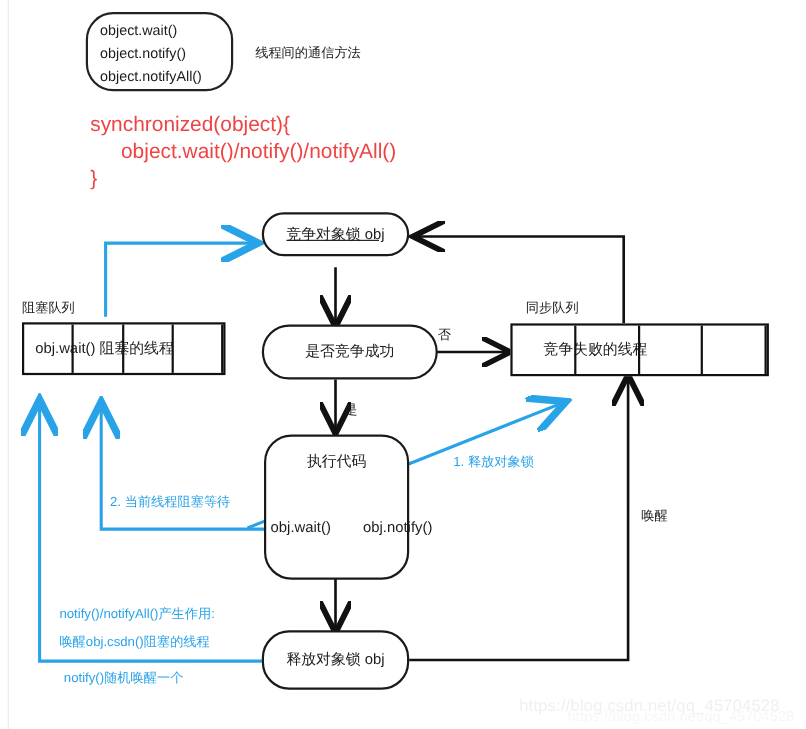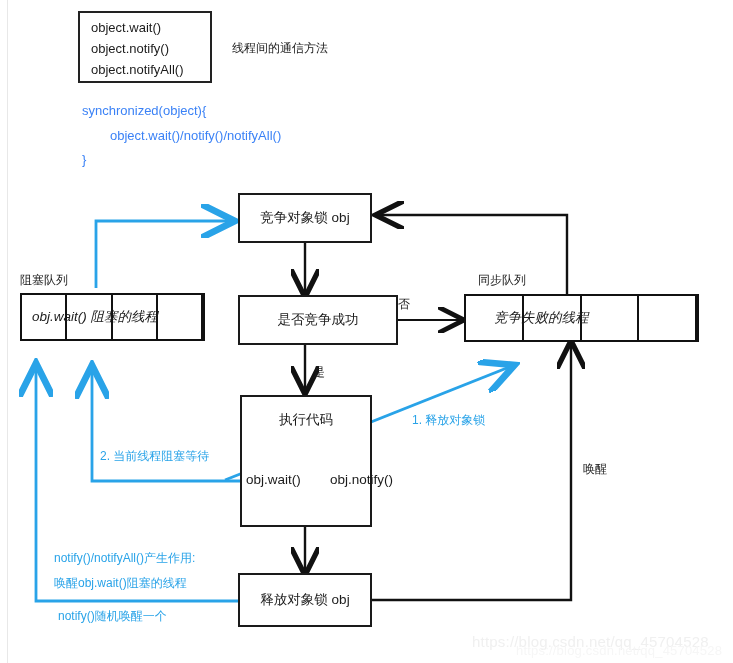--- a/index.html
+++ b/index.html
@@ -12,21 +12,21 @@
     color:#111;
   }
   #canvas{position:absolute;left:0;top:0;width:733px;height:663px;}
   svg#wires{position:absolute;left:0;top:0;width:733px;height:663px;pointer-events:none;}
 
   .pageborder{
     position:absolute;left:7px;top:0;width:1px;height:663px;background:#e8e8e8;
   }
 
   
-  .node{position:absolute;box-sizing:border-box;}
+  .node{position:absolute;box-sizing:border-box;border-radius:25px;}
 
   .boxframe{
     border:2.5px solid #1a1a1a;
     background:#fff;
     display:flex;align-items:center;justify-content:center;
   }
 
   .lbl{
     position:absolute;white-space:nowrap;
     font-size:12px;line-height:1.35;color:#1b1b1b;
@@ -35,26 +35,26 @@
 
   
   #legend-box{
     left:78px;top:11px;width:134px;height:72px;
     border:2.5px solid #222;background:#fff;
   }
   #legend-box .line{
     position:absolute;left:11px;font-size:13px;color:#1b1b1b;white-space:nowrap;
   }
 
-  .codeline{position:absolute;font-size:13px;color:#3b82f6;white-space:nowrap;text-align:right;}
+  .codeline{position:absolute;font-size:19px;color:#ef4444;white-space:nowrap;text-align:right;}
 
   
   .queue{
     position:absolute;border:2.5px solid #111;background:#fff;
-    display:flex;box-sizing:border-box;font-style:italic;
+    display:flex;box-sizing:border-box;
   }
   .queue .cell{
     border-right:2px solid #111;height:100%;box-sizing:border-box;
   }
   .queue .cell:last-child{border-right:none;}
   .queue .qtext{
     position:absolute;left:10px;top:50%;transform:translateY(-50%);
     font-size:13.5px;white-space:nowrap;color:#1b1b1b;
   }
 
@@ -114,21 +114,21 @@
     <div class="line" style="top:28px">object.notify()</div>
     <div class="line" style="top:49px">object.notifyAll()</div>
   </div>
 
   <div class="lbl" style="left:232px;top:40px;">线程间的通信方法</div>
 
   <div class="codeline" style="left:82px;top:103px;">synchronized(object){</div>
   <div class="codeline" style="left:110px;top:128px;">object.wait()/notify()/notifyAll()</div>
   <div class="codeline" style="left:82px;top:152px;">}</div>
 
-  <div class="node boxframe" style="left:238px;top:193px;width:134px;height:50px;">
+  <div class="node boxframe" style="left:238px;top:193px;width:134px;height:40px;text-decoration:underline;">
     <span class="centerlabel">竞争对象锁 obj</span>
   </div>
 
   <div class="node boxframe" style="left:238px;top:295px;width:160px;height:50px;">
     <span class="centerlabel">是否竞争成功</span>
   </div>
 
   <div class="node boxframe" style="left:240px;top:395px;width:132px;height:132px;justify-content:flex-start;align-items:flex-start;">
     <span class="centerlabel" style="position:absolute;left:0;right:0;top:14px;text-align:center;">执行代码</span>
     <span class="centerlabel" style="position:absolute;left:4px;top:75px;">obj.wait()</span>
@@ -158,20 +158,20 @@
   </div>
 
   <div class="lbl" style="left:398px;top:296px;">否</div>
   <div class="lbl" style="left:313px;top:364px;">是</div>
   <div class="lbl" style="left:583px;top:461px;">唤醒</div>
 
   <div class="lbl blue" style="left:412px;top:412px;">1. 释放对象锁</div>
   <div class="lbl blue" style="left:100px;top:448px;">2. 当前线程阻塞等待</div>
 
   <div class="lbl blue" style="left:54px;top:550px;">notify()/notifyAll()产生作用:</div>
-  <div class="lbl blue" style="left:54px;top:575px;">唤醒obj.wait()阻塞的线程</div>
+  <div class="lbl blue" style="left:54px;top:575px;">唤醒obj.csdn()阻塞的线程</div>
   <div class="lbl blue" style="left:58px;top:608px;">notify()随机唤醒一个</div>
 
 
   <div class="watermark" style="left:472px;top:633px;">https://blog.csdn.net/qq_45704528</div>
   <div class="watermark w2" style="left:516px;top:643px;">https://blog.csdn.net/qq_45704528</div>
 
 </div>
 
 </body></html>

